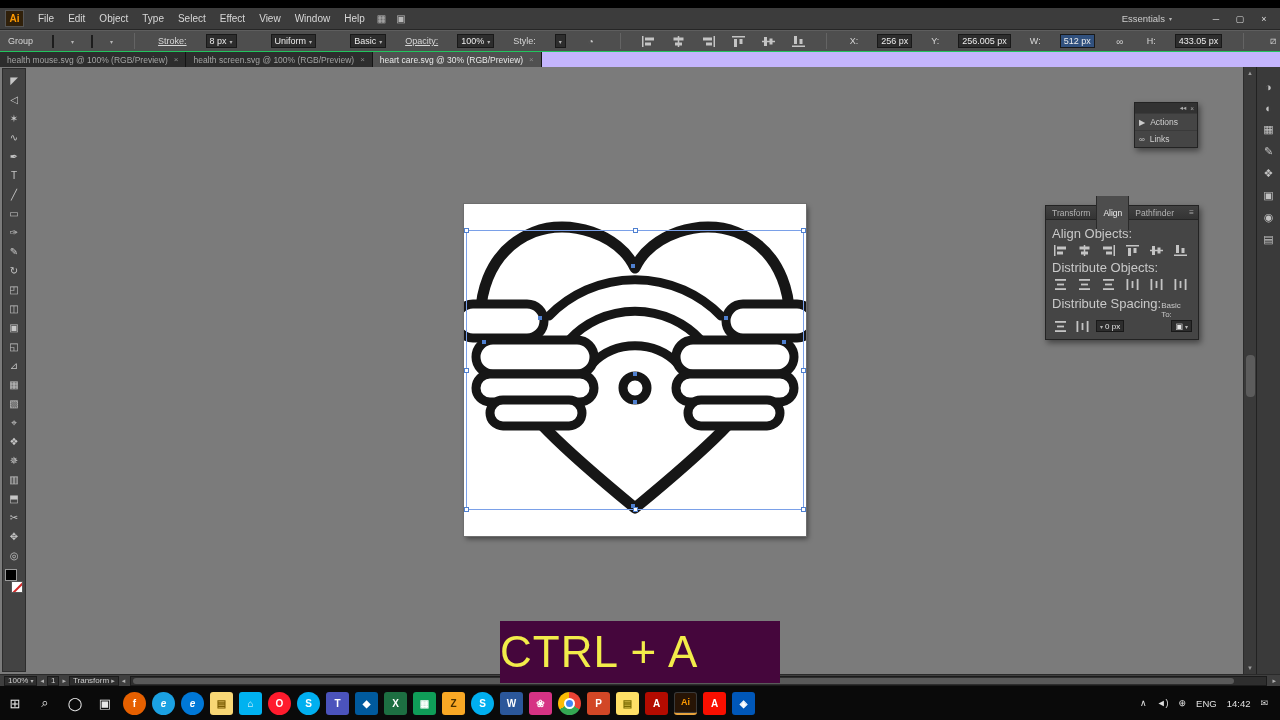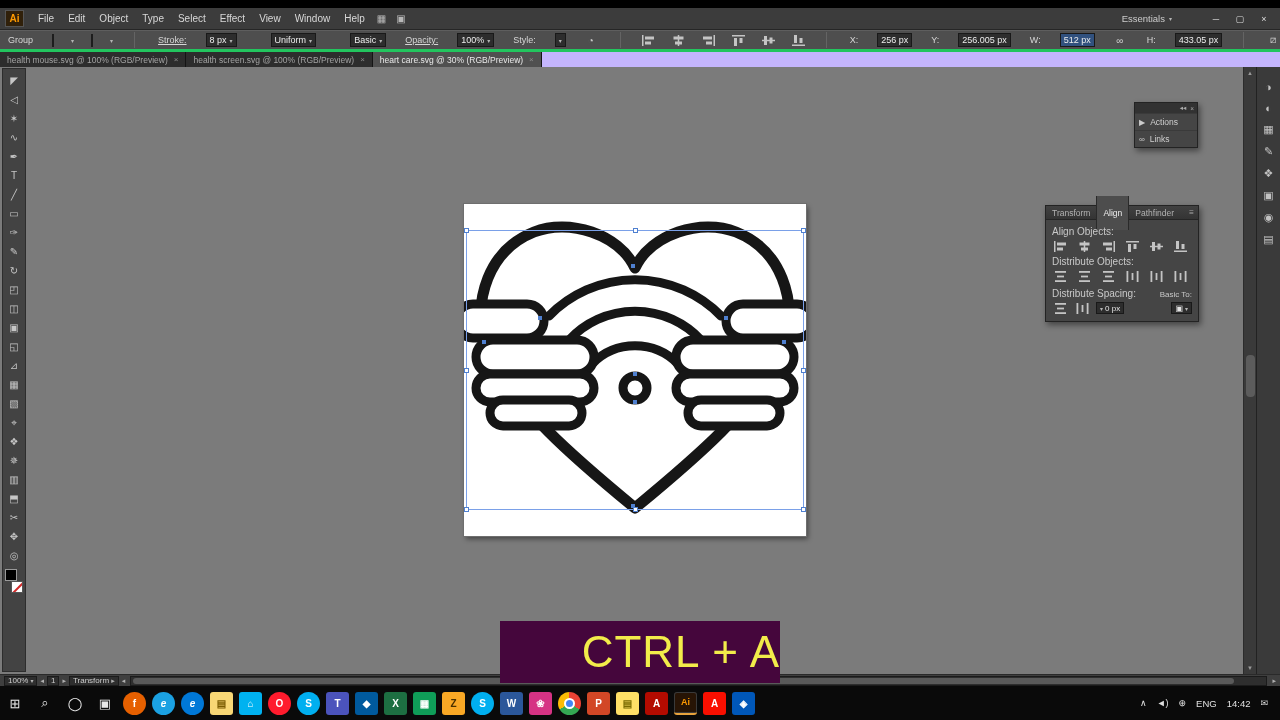--- a/index.html
+++ b/index.html
@@ -10,21 +10,21 @@
   .menubar { position: absolute; left: 0; top: 8px; width: 100%; height: 22px; background: #3c3c3c; border-bottom: 1px solid #262626; display: flex; align-items: center; color: #d8d8d8; font-size: 10px; }
   .ai-logo { width: 19px; height: 17px; margin: 0 7px 0 5px; background: #30200a; color: #ff9a00; font-weight: bold; font-size: 10px; display: flex; align-items: center; justify-content: center; border: 1px solid #555; }
   .mi { padding: 0 7px; }
   .mb-ico { color: #b8b8b8; margin: 0 5px; font-size: 10px; }
   .spacer { flex: 1; }
   .workspace { display: flex; gap: 4px; align-items: center; color: #cccccc; margin-right: 32px; font-size: 9.5px; }
   .winbtns { display: flex; margin-right: 4px; }
   .winbtn { width: 24px; height: 16px; display: flex; align-items: center; justify-content: center; color: #dddddd; font-size: 9px; }
 
   
-  .controlbar { position: absolute; left: 0; top: 30px; width: 100%; height: 22px; background: #4e4e4e; border-top: 1px solid #5e5e5e; border-bottom: 3px solid #22c55e; display: flex; align-items: center; font-size: 9px; color: #d6d6d6; padding: 7px 6px; gap: 17px; }
+  .controlbar { position: absolute; left: 0; top: 30px; width: 100%; height: 22px; background: #4e4e4e; border-top: 1px solid #5e5e5e; border-bottom: 1px solid #22c55e; display: flex; align-items: center; font-size: 9px; color: #d6d6d6; padding: 7px 6px; gap: 17px; }
   .cb-label { margin: 0 2px; white-space: nowrap; }
   .cb-link { text-decoration: underline; }
   .cb-field { background: #2d2d2d; border: 1px solid #191919; color: #ececec; height: 14px; display: flex; align-items: center; padding: 0 3px; gap: 3px; white-space: nowrap; }
   .cb-field.selected { background: #31517e; }
   .caret { font-size: 6px; color: #b5b5b5; }
   .cb-sep { width: 1px; height: 16px; background: #2c2c2c; border-right: 1px solid #646464; margin: 0 4px; }
   .swatch { width: 13px; height: 13px; border: 1px solid #1d1d1d; }
   .swatch.fill { background: #000; box-shadow: inset 0 0 0 1px #8a8a8a; }
   .swatch.stroke { background: #fff; }
   .cb-btn { min-width: 16px; height: 15px; display: flex; align-items: center; justify-content: center; color: #c9c9c9; font-size: 10px; }
@@ -64,21 +64,21 @@
   .ap-head { height: 10px; background: #323232; display: flex; justify-content: flex-end; align-items: center; gap: 4px; padding: 0 3px; font-size: 6.5px; color: #aaa; }
   .ap-row { height: 17px; display: flex; align-items: center; gap: 5px; padding: 0 4px; border-top: 1px solid #3a3a3a; }
   .ap-ico { font-size: 8px; color: #cccccc; }
 
   .align-panel { left: 1018px; top: 138px; width: 154px; }
   .pn-head { height: 14px; background: linear-gradient(#414141, #343434); display: flex; align-items: center; border-bottom: 1px solid #252525; }
   .pn-tab { padding: 17px 6px; height: 14px; display: flex; align-items: center; color: #b2b2b2; font-size: 8.5px; white-space: nowrap; }
   .pn-tab.active { background: #4d4d4d; color: #ededed; border-right: 1px solid #2a2a2a; border-left: 1px solid #2a2a2a; }
   .pn-menu { margin-left: auto; padding: 0 4px; color: #aaa; font-size: 8px; }
   .pn-body { padding: 4px 6px 6px; }
-  .pn-label { font-size: 10px; color: #c9c9c9; margin: 2px 0; white-space: nowrap; }
+  .pn-label { font-size: 13px; color: #c9c9c9; margin: 2px 0; white-space: nowrap; }
   .pn-row6 { display: flex; gap: 7px; margin-bottom: 3px; }
   .pn-rowflex { display: flex; gap: 5px; align-items: center; }
   .pn-field { background: #2d2d2d; border: 1px solid #191919; height: 12px; display: flex; align-items: center; padding: 0 3px; font-size: 8px; color: #e5e5e5; gap: 2px; }
   .pn-spacer { flex: 1; }
   .label-row { display: flex; align-items: baseline; }
   .alignto-label { margin-left: auto; font-size: 8px; color: #c9c9c9; }
 
   
   .vscroll { position: absolute; left: 1243px; top: 0; width: 13px; height: 607px; background: #3a3a3a; border-left: 1px solid #2c2c2c; }
   .vs-btn { height: 12px; display: flex; align-items: center; justify-content: center; color: #9a9a9a; font-size: 6px; }
@@ -89,21 +89,21 @@
   .dock-ico { color: #c2c2c2; font-size: 11px; }
 
   
   .statusbar { position: absolute; left: 0; top: 674px; width: 1280px; height: 12px; background: #3f3f3f; border-top: 1px solid #2a2a2a; display: flex; align-items: center; font-size: 8px; color: #cccccc; gap: 3px; padding: 0 4px; }
   .sb-field { background: #2e2e2e; border: 1px solid #1b1b1b; height: 10px; display: flex; align-items: center; padding: 0 3px; gap: 2px; white-space: nowrap; }
   .sb-arrow { font-size: 7px; color: #b0b0b0; }
   .sb-scroll { flex: 1; height: 10px; background: #2e2e2e; border: 1px solid #1b1b1b; position: relative; margin: 0 2px; }
   .sb-thumb { position: absolute; left: 2px; top: 1px; height: 6px; width: 97%; background: #5a5a5a; border-radius: 3px; }
 
   
-  .overlay { position: absolute; left: 500px; top: 621px; width: 280px; height: 62px; background: #45063c; display: flex; align-items: center; justify-content: flex-end; z-index: 60; }
+  .overlay { position: absolute; left: 500px; top: 621px; width: 280px; height: 62px; background: #45063c; display: flex; align-items: center; justify-content: flex-start; z-index: 60; }
   .overlay span { color: #f2ec4a; font-size: 44px; letter-spacing: 1px; }
 
   
   .taskbar { position: absolute; left: 0; top: 686px; width: 1280px; height: 34px; background: #0a0a0a; display: flex; align-items: center; z-index: 70; }
   .tb-sys { width: 30px; height: 34px; display: flex; align-items: center; justify-content: center; color: #e8e8e8; font-size: 13px; }
   .tb-app { width: 23px; height: 23px; margin: 0 3px; border-radius: 3px; display: flex; align-items: center; justify-content: center; color: #fff; font-size: 10px; font-weight: bold; position: relative; }
   .tb-app.active { box-shadow: 0 0 0 1px #3a3a3a inset; border-bottom: 2px solid #e8a33d; }
   .round { border-radius: 50%; }
   .ic-firefox { background: #e66000; }
   .ic-ie { background: #1ba1e2; font-style: italic; }

